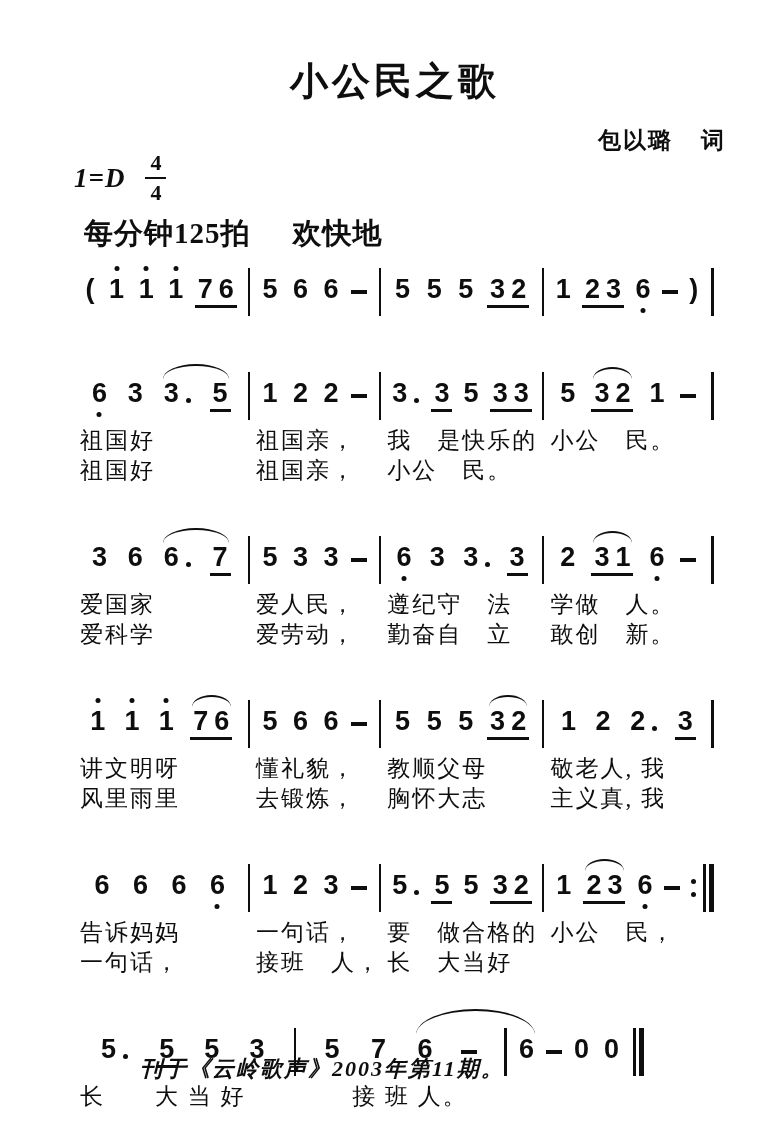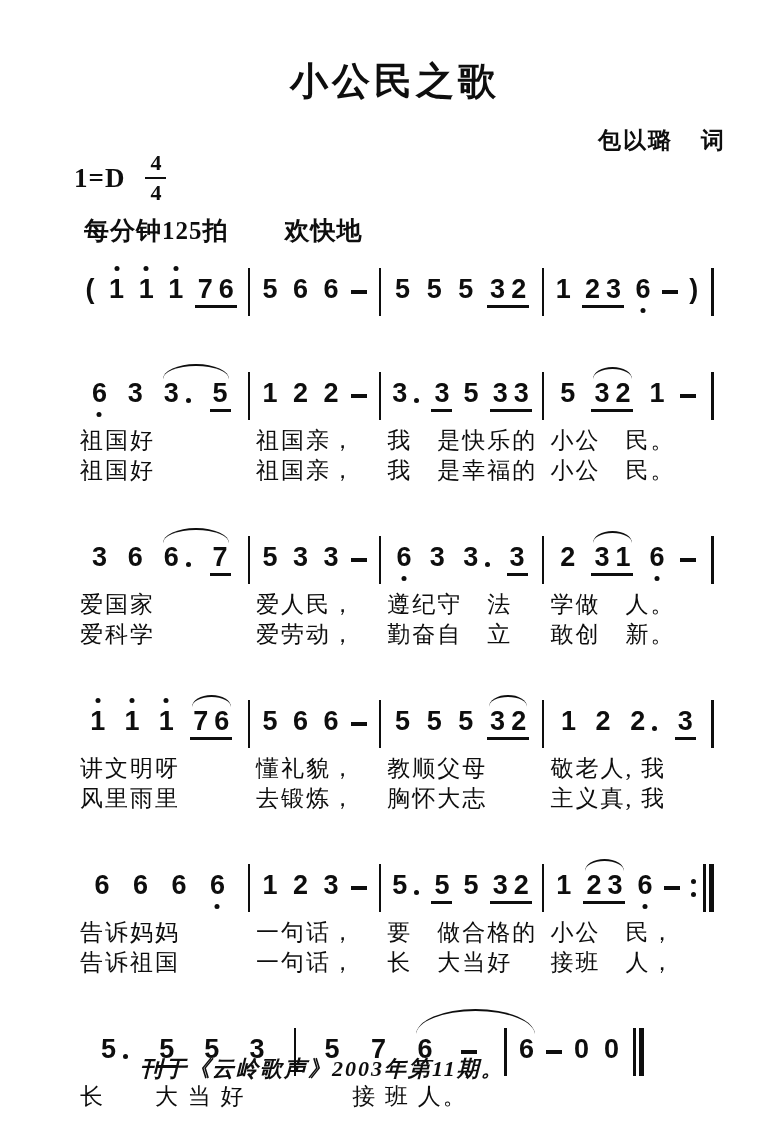--- a/index.html
+++ b/index.html
@@ -4,27 +4,27 @@
 <style>
   html,body{margin:0;padding:0;}
   body{width:782px;height:1126px;background:#ffffff;color:#0e0e0e;
        font-family:"Liberation Serif",serif;position:relative;overflow:hidden;}
   .page{position:absolute;inset:0;}
   .title{margin:4px;position:absolute;top:52px;left:0;width:100%;text-align:center;
          font-size:38px;font-weight:bold;letter-spacing:4px;}
   .credits{position:absolute;top:120px;right:56px;font-size:23px;font-weight:600;}
   .credit-row{display:flex;justify-content:flex-end;gap:28px;line-height:41px;letter-spacing:2px;}
   .keyrow{position:absolute;top:152px;left:74px;display:flex;align-items:center;gap:20px;}
-  .keysig{font-size:27px;font-weight:bold;letter-spacing:1px;}
+  .keysig{font-size:27px;font-weight:bold;letter-spacing:1px;font-style:italic;}
   .meter{display:inline-flex;flex-direction:column;align-items:center;font-weight:bold;
          font-size:22px;line-height:1;}
   .meter .num{padding:0 5px 3px;border-bottom:2.5px solid #0e0e0e;}
   .meter .den{padding-top:3px;}
-  .temporow{position:absolute;top:214px;left:84px;display:flex;gap:56px;
-            font-size:25px;font-weight:600;letter-spacing:1px;}
+  .temporow{position:absolute;top:214px;left:84px;display:flex;gap:42px;
+            font-size:29px;font-weight:600;letter-spacing:1px;}
   .notation-area{position:absolute;top:246px;left:74px;width:640px;}
   .system{margin-bottom:28px;}
   .notation-row{display:grid;position:relative;padding:22px 0 6px 0;}
   .cols4{grid-template-columns:27.5% 20.5% 25.5% 26.5%;}
   .cols3{width:89%;grid-template-columns:39% 37% 24%;}
   .measure{display:flex;align-items:center;min-width:0;}
   .notes{flex:1;display:flex;justify-content:space-evenly;align-items:flex-end;min-width:0;}
   .uwrap{display:inline-flex;align-items:flex-end;border-bottom:3px solid transparent;padding-bottom:2px;}
   .uwrap.beamed{border-bottom-color:#0e0e0e;}
   .note{position:relative;display:inline-flex;align-items:flex-end;padding:0 3px;}
@@ -327,21 +327,20 @@
         </div>
         <div class="lyric-row cols4">
           <div class="lyric-chunk">祖国好</div>
           <div class="lyric-chunk">祖国亲，</div>
           <div class="lyric-chunk">我　是快乐的</div>
           <div class="lyric-chunk">小公　民。</div>
         </div>
         <div class="lyric-row cols4">
           <div class="lyric-chunk">祖国好</div>
           <div class="lyric-chunk">祖国亲，</div>
-          <div class="lyric-chunk">我　是幸福的</div>
           <div class="lyric-chunk">小公　民。</div>
         </div>
       </div>
       <div class="system">
         <div class="notation-row cols4">
           <div class="measure">
             <div class="notes">
               <span class="uwrap">
                 <span class="note">
                   <span class="pitch">3</span>
@@ -723,24 +722,23 @@
           </div>
           <div class="slur" style="left: 511.058px; width: 38.6975px; height: 10px; top: 17px;"></div>
         </div>
         <div class="lyric-row cols4">
           <div class="lyric-chunk">告诉妈妈</div>
           <div class="lyric-chunk">一句话，</div>
           <div class="lyric-chunk">要　做合格的</div>
           <div class="lyric-chunk">小公　民，</div>
         </div>
         <div class="lyric-row cols4">
-          <div class="lyric-chunk">告诉祖国</div>
           <div class="lyric-chunk">一句话，</div>
+          <div class="lyric-chunk">接班　人，</div>
           <div class="lyric-chunk">长　大当好</div>
-          <div class="lyric-chunk">接班　人，</div>
         </div>
       </div>
       <div class="system">
         <div class="notation-row cols3">
           <div class="measure">
             <div class="notes">
               <span class="uwrap">
                 <span class="note">
                   <span class="pitch">5</span>
                   <span class="augdot"></span>

